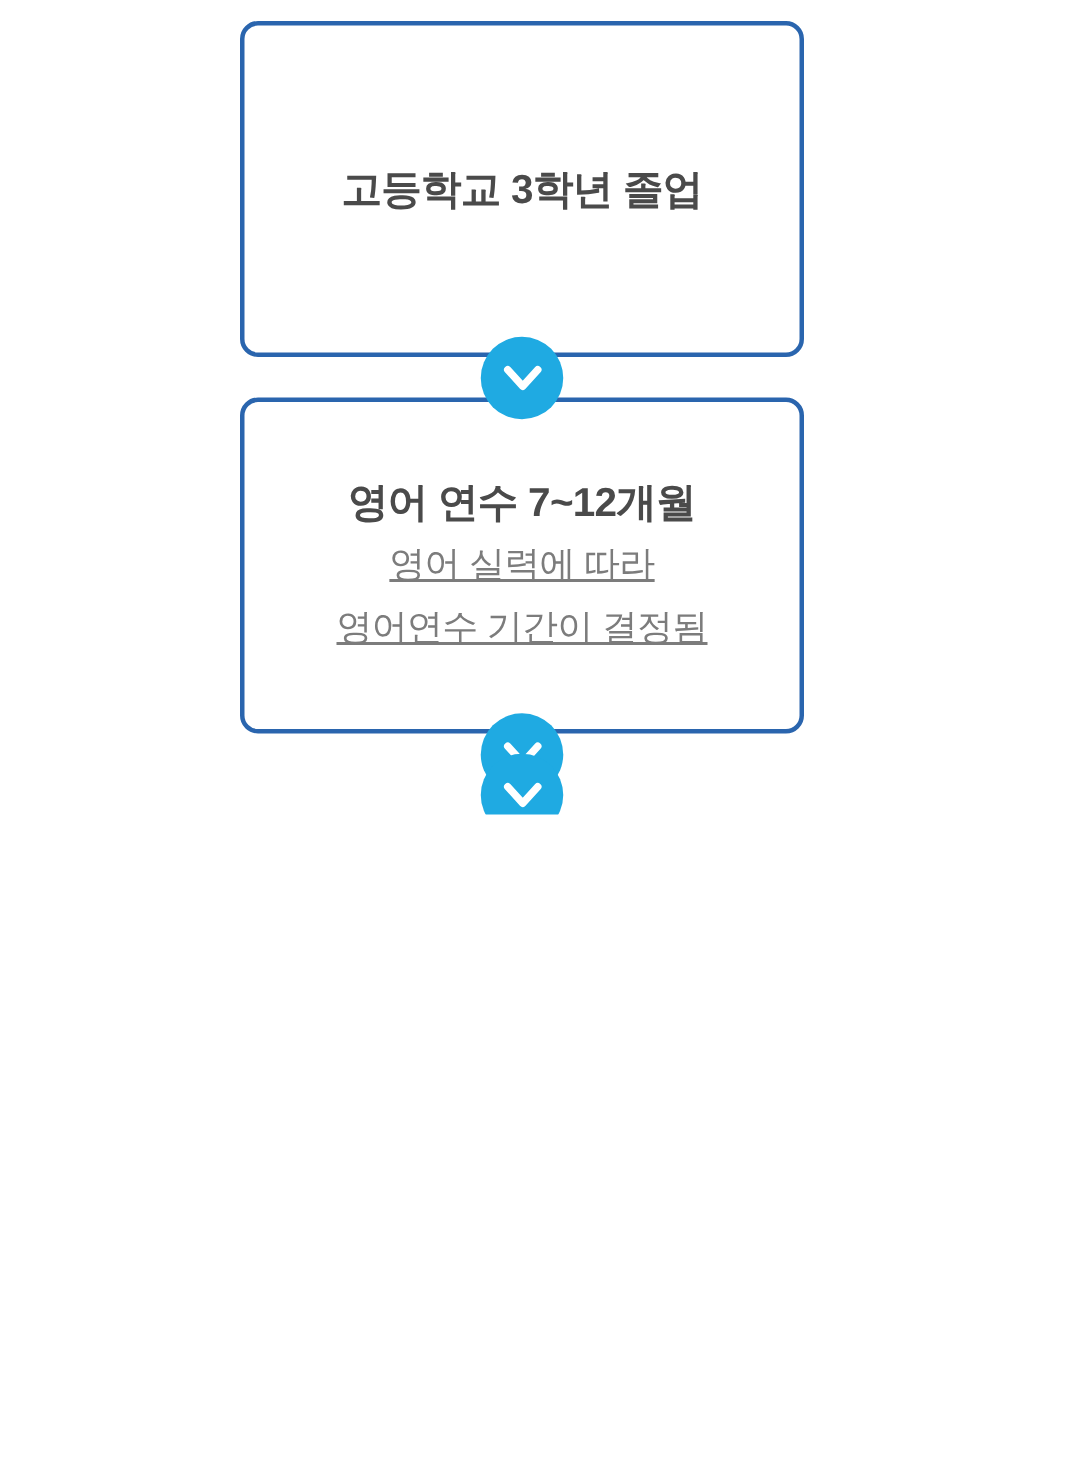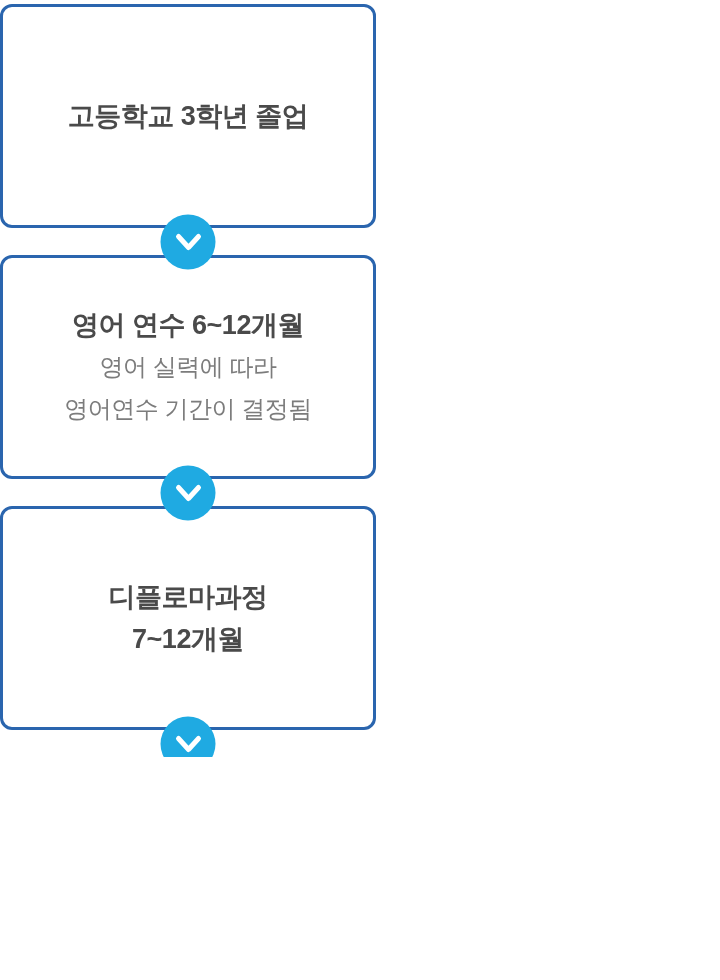--- a/index.html
+++ b/index.html
@@ -4,21 +4,22 @@
 <style>
   * { margin: 0; padding: 0; box-sizing: border-box; }
   html, body {
     width: 720px;
     background: #ffffff;
     font-family: "Liberation Sans", sans-serif;
   }
   .flow {
     position: relative;
     width: 376px;
-    padding-top: 4px;
+    margin-left: 160px;
+    padding-top: 14px;
   }
   .step-box {
     position: relative;
     width: 376px;
     height: 224px;
     background: #ffffff;
     border: 3px solid #2a65ae;
     border-radius: 12px;
     display: flex;
     flex-direction: column;
@@ -57,57 +58,54 @@
     white-space: pre-line;
     letter-spacing: -0.5px;
   }
   .box-subtitle {
     font-size: 24px;
     font-weight: normal;
     color: #7c7c7c;
     line-height: 42px;
     white-space: pre-line;
     letter-spacing: -0.5px;
+    text-decoration: underline;
   }
 </style>
 </head>
 <body>
 
 <div class="flow">
 
   <div class="step-box">
     <div class="box-title">고등학교 3학년 졸업</div>
   </div>
 
   <div class="connector">
     <div class="arrow-circle">
       <svg width="32" height="22" viewBox="0 0 32 22">
         <path d="M6 4 L16 15 L26 4" fill="none" stroke="#ffffff" stroke-width="5" stroke-linecap="round" stroke-linejoin="round"></path>
       </svg>
     </div>
   </div>
 
   <div class="step-box">
-    <div class="box-title">영어 연수 6~12개월</div>
+    <div class="box-title">영어 연수 7~12개월</div>
     <div class="box-subtitle">영어 실력에 따라
 영어연수 기간이 결정됨</div>
   </div>
 
   <div class="connector">
     <div class="arrow-circle">
       <svg width="32" height="22" viewBox="0 0 32 22">
         <path d="M6 4 L16 15 L26 4" fill="none" stroke="#ffffff" stroke-width="5" stroke-linecap="round" stroke-linejoin="round"></path>
       </svg>
     </div>
   </div>
 
-  <div class="step-box">
-    <div class="box-title">디플로마과정
-7~12개월</div>
-  </div>
 
   <div class="connector">
     <div class="arrow-circle">
       <svg width="32" height="22" viewBox="0 0 32 22">
         <path d="M6 4 L16 15 L26 4" fill="none" stroke="#ffffff" stroke-width="5" stroke-linecap="round" stroke-linejoin="round"></path>
       </svg>
     </div>
   </div>
 
 

